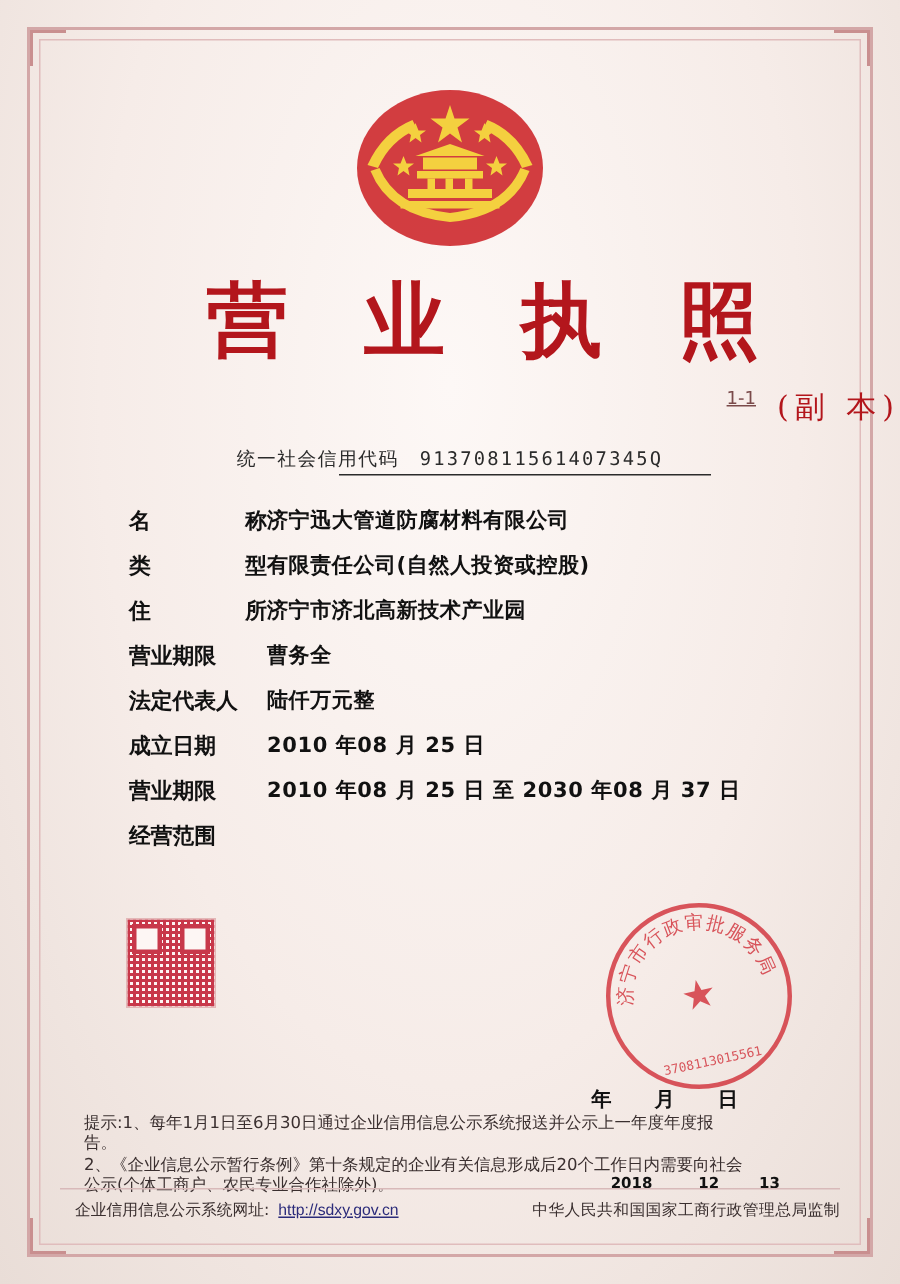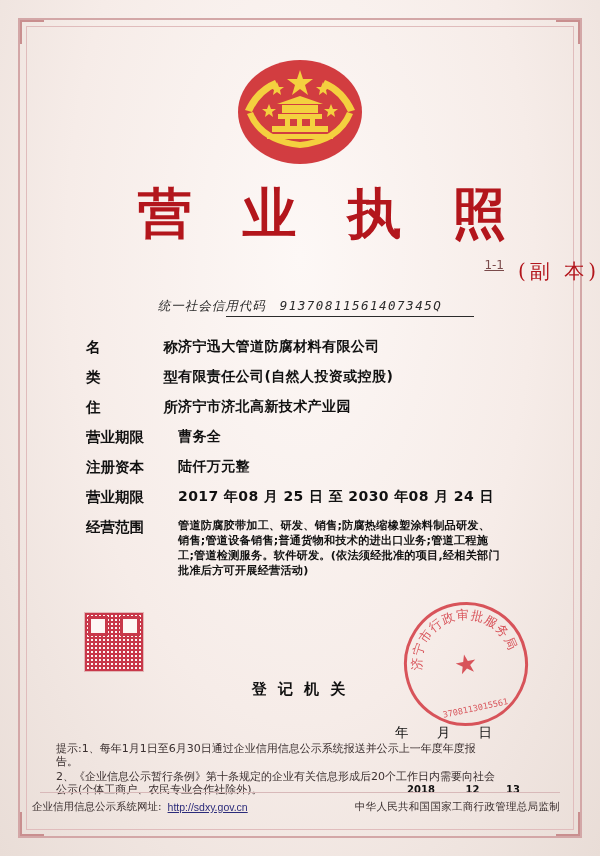--- a/index.html
+++ b/index.html
@@ -45,21 +45,21 @@
     position:absolute;left:0;right:0;top:258px;text-align:right;
     font-family:"DejaVu Serif","Liberation Serif",serif;
     font-size:20px;color:#b3161c;letter-spacing:4px;
   }
   .copyno{
     position:absolute;right:96px;top:258px;
     font-size:12px;color:#7a4a4a;text-decoration:underline;
   }
   .credit-row{
     position:absolute;left:0;right:0;top:298px;text-align:center;
-    font-size:12.5px;color:#2b2b2b;font-style:italic;
+    font-size:12.5px;color:#2b2b2b;
   }
   .credit-row .lbl{letter-spacing:1px;}
   .credit-row .val{margin-left:10px;letter-spacing:1.5px;font-family:"DejaVu Sans Mono","Liberation Mono",monospace;}
   .credit-underline{
     position:absolute;left:226px;top:316px;width:248px;height:1px;background:#2b2b2b;
   }
 
   
   .fields{position:absolute;left:86px;top:338px;width:430px;}
   .row{display:flex;align-items:flex-start;margin-bottom:11px;}
@@ -113,42 +113,42 @@
     position:absolute;left:50%;bottom:9px;transform:translateX(-50%);
     font-size:8.5px;color:#d2333c;font-family:"DejaVu Sans Mono","Liberation Mono",monospace;
   }
 
   .register-authority{
     position:absolute;left:0;right:0;top:680px;text-align:center;
     font-size:15px;font-weight:bold;color:#111;letter-spacing:3px;
   }
   .date-line{
     position:absolute;right:96px;top:724px;
-    font-size:13.5px;color:#111;font-weight:normal;letter-spacing:12px;
+    font-size:13.5px;color:#111;font-weight:bold;letter-spacing:12px;
   }
   .date-values{
     position:absolute;right:70px;top:742px;
     font-size:10px;color:#111;font-weight:bold;margin-top:42px;
   }
   .date-values span{display:inline-block;}
   .dv-y{width:56px;text-align:center;}
   .dv-m{width:40px;text-align:center;}
   .dv-d{width:34px;text-align:center;}
 
   .notes{
     position:absolute;left:56px;top:742px;width:440px;
     font-size:11px;line-height:13px;color:#3a2f2f;
   }
   .notes div{margin-bottom:2px;}
 
   .footer-sep{
     position:absolute;left:40px;right:40px;top:792px;height:1px;background:#d8b9b9;
   }
   .footer{
-    position:absolute;left:32px;right:40px;top:800px;
+    position:absolute;left:50px;right:40px;top:800px;
     display:flex;justify-content:space-between;align-items:center;
     font-size:10.5px;color:#3a2f2f;
   }
   .footer .left{display:flex;align-items:center;gap:6px;}
   .footer .url{color:#2b2b7a;text-decoration:underline;font-family:Liberation Sans, sans-serif;}
   .footer .right{letter-spacing:.3px;}
 </style>
 </head>
 <body>
 
@@ -223,53 +223,55 @@
       </div>
       <div class="value">济宁市济北高新技术产业园</div>
     </div>
 
     <div class="row">
       <div class="label">营业期限</div>
       <div class="value">曹务全</div>
     </div>
 
     <div class="row">
-      <div class="label">注册资本</div>
+      <div class="label">法定代表人</div>
       <div class="value">陆仟万元整</div>
     </div>
 
+    <div class="row">
+      <div class="label">成立日期</div>
+      <div class="value">2010 年08 月 25 日</div>
+    </div>
 
     <div class="row">
       <div class="label">营业期限</div>
-      <div class="value">2017 年08 月 25 日 至 2030 年08 月 24 日</div>
+      <div class="value">2010 年08 月 25 日 至 2030 年08 月 37 日</div>
     </div>
 
     <div class="row">
       <div class="label">经营范围</div>
-      <div class="scope">管道防腐胶带加工、研发、销售;防腐热缩橡塑涂料制品研发、销售;管道设备销售;普通货物和技术的进出口业务;管道工程施工;管道检测服务。软件研发。(依法须经批准的项目,经相关部门批准后方可开展经营活动)</div>
     </div>
 
   </div>
 
   <div class="qr"></div>
 
   <div class="seal">
     <svg class="arc" viewBox="0 0 118 118">
       <defs>
         <path id="arcpath" d="M 14 59 A 45 45 0 1 1 104 59"></path>
       </defs>
       <text>
         <textPath href="#arcpath" startOffset="50%" text-anchor="middle">济宁市行政审批服务局</textPath>
       </text>
     </svg>
     <div class="star">★</div>
     <div class="num">3708113015561</div>
   </div>
 
-  <div class="register-authority">登 记 机 关</div>
 
   <div class="date-line">年  月  日</div>
   <div class="date-values">
     <span class="dv-y">2018</span>
     <span class="dv-m">12</span>
     <span class="dv-d">13</span>
   </div>
 
   <div class="notes">
     <div>提示:1、每年1月1日至6月30日通过企业信用信息公示系统报送并公示上一年度年度报告。</div>

